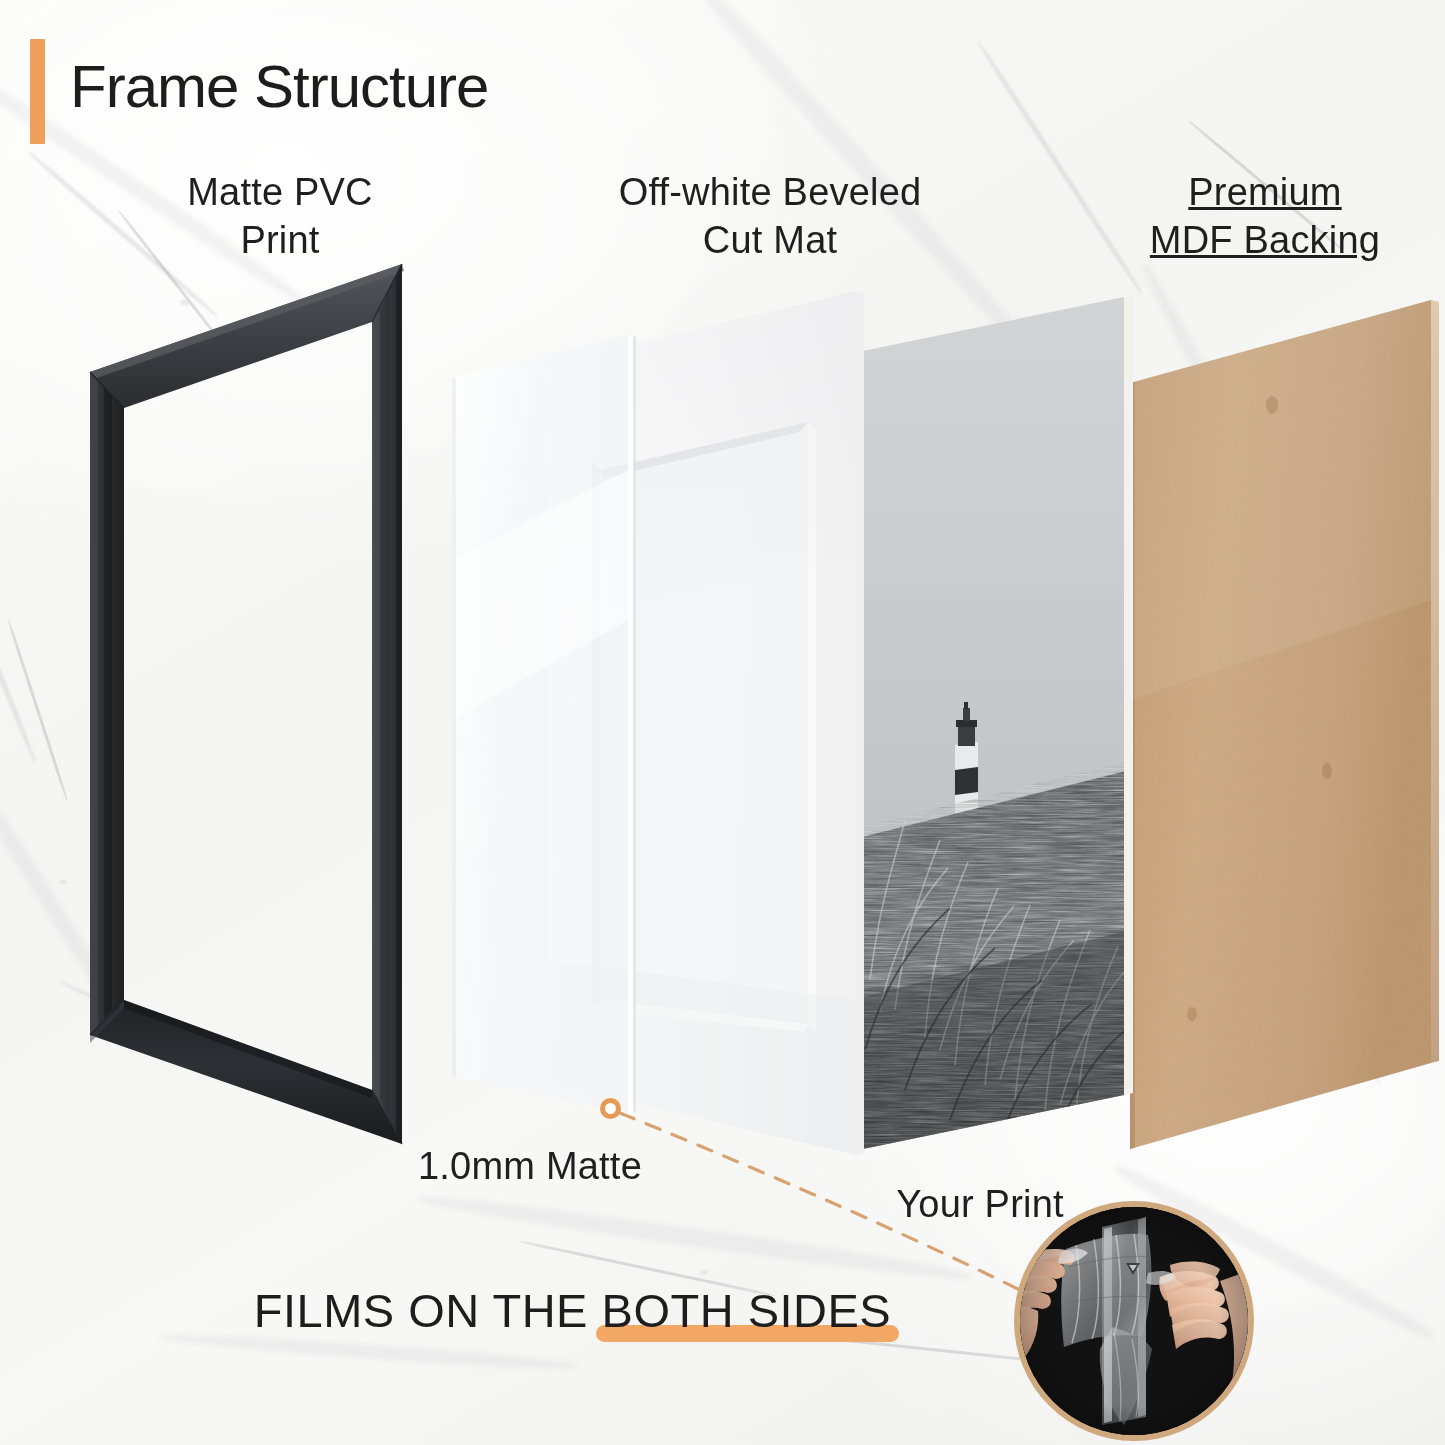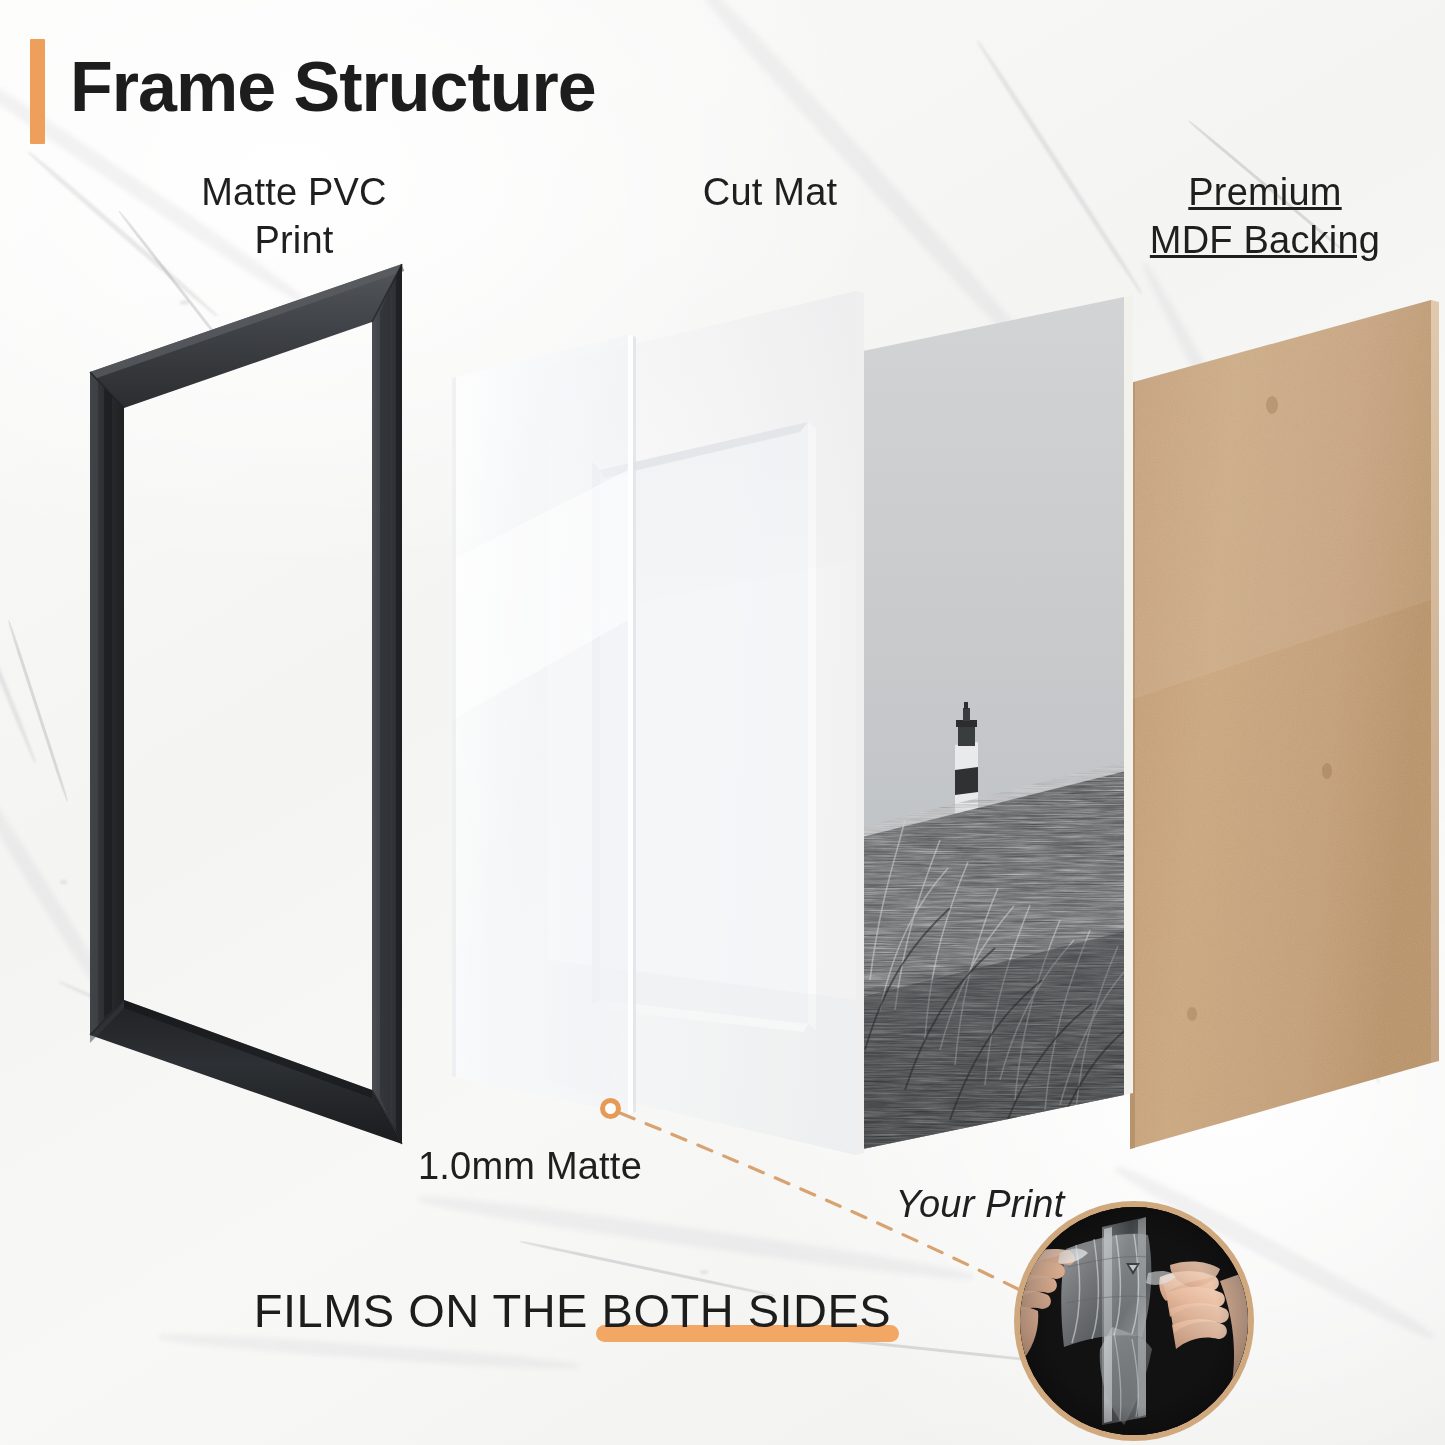--- a/index.html
+++ b/index.html
@@ -28,34 +28,34 @@
   .speck{ position:absolute; background:rgba(140,142,150,.18); border-radius:50%; filter:blur(1px); }
 
   
   .header{ position:absolute; left:0; top:0; width:1445px; height:152px; }
   .accent-bar{
     position:absolute; left:30px; top:39px; width:15px; height:105px;
     border-radius:1px;
   }
   .page-title{
     position:absolute; left:70px; top:28px;
-    font-size:70px; font-weight:bold; letter-spacing:-1px;
+    font-size:60px; font-weight:normal; letter-spacing:-1px;
     color:#1d1d1d; line-height:118px; white-space:nowrap;
   }
 
   
   .lbl{
     position:absolute; text-align:center; color:#201f1f;
     font-size:38px; line-height:48px; font-weight:400; letter-spacing:.2px;
   }
-  .lbl-frame { left:124px;  top:168px;  width:340px; }
+  .lbl-frame { left:110px;  top:168px;  width:340px; }
   .lbl-mat   { left:520px;  top:168px;  width:500px; }
   .lbl-mdf   { left:1085px; top:168px;  width:360px;text-decoration:underline; }
   .lbl-plexi { left:205px;  top:1142px; width:650px; }
-  .lbl-print { left:830px;  top:1180px; width:300px;font-style:italic; }
+  .lbl-print { left:830px;  top:1180px; width:300px; }
 
   
   .panel{ position:absolute; }
 
   
   .plexi{
     left:0; top:0; width:1445px; height:1445px;
     pointer-events:none;
   }
 
@@ -494,20 +494,21 @@
     <div class="accent-bar" style="background:#ee9f5c;"></div>
     <div class="page-title">Frame Structure</div>
   </div>
 
   <div class="lbl lbl-frame">
     <div>Matte PVC</div>
     <div>Print</div>
   </div>
 
   <div class="lbl lbl-mat">
+    <div>Off-white Beveled</div>
     <div>Cut Mat</div>
   </div>
 
   <div class="lbl lbl-mdf">
     <div>Premium</div>
     <div>MDF Backing</div>
   </div>
 
   <div class="lbl lbl-plexi">
     <div>1.0mm Matte</div>

